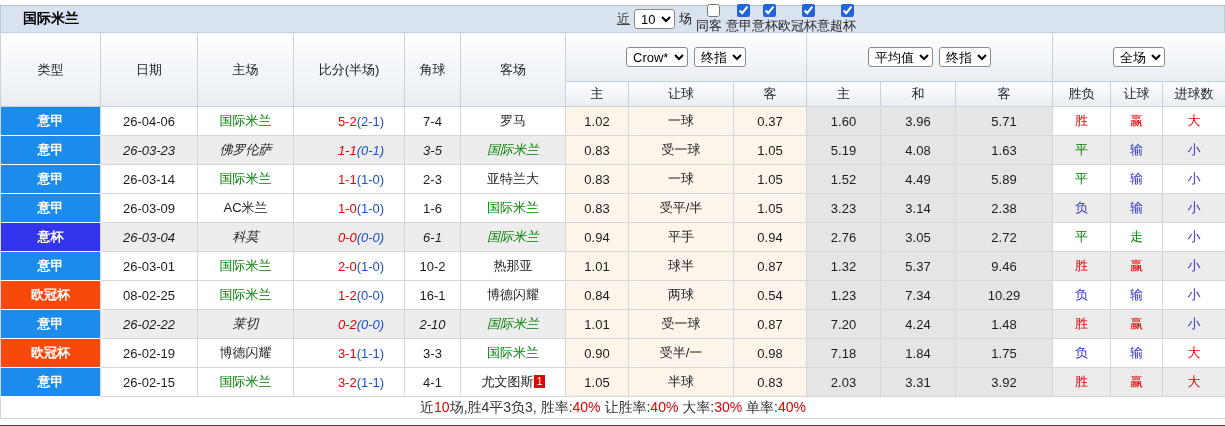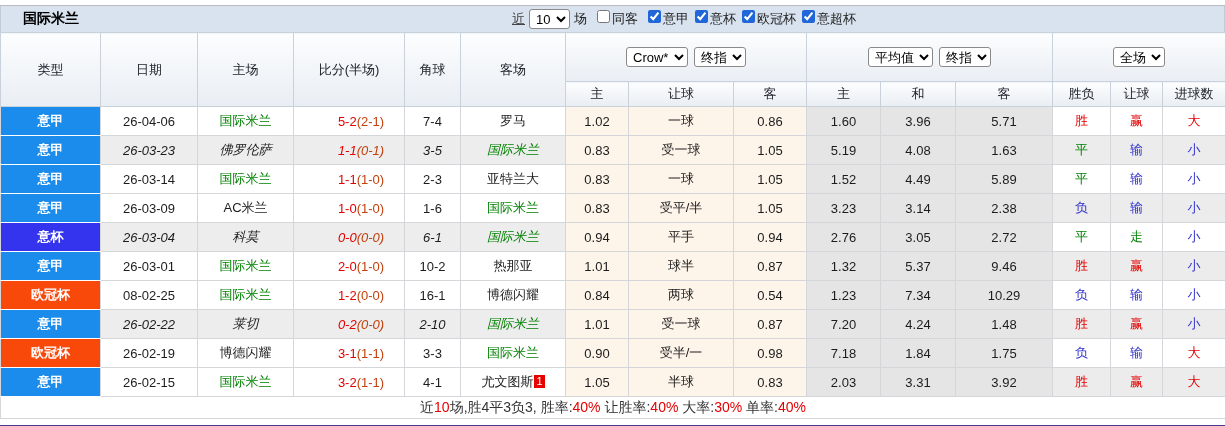--- a/index.html
+++ b/index.html
@@ -17,39 +17,39 @@
     border-left:1px solid #c3cbd4; border-right:1px solid #c3cbd4;
   }
   .team-title { margin-left:22px; font-size:14px; font-weight:bold; color:#000; }
   .controls { margin-left:auto; margin-right:368px; display:flex; align-items:center; gap:4px; font-size:13px; color:#222; white-space:nowrap; }
   .recent-link { text-decoration:underline; color:#444; cursor:pointer; }
   .controls select, .head-dd select {
     font-family: "Liberation Sans", "DejaVu Sans", sans-serif;
     font-size:13px; height:20px; background:#fff; border:1px solid #8a8a8a; border-radius:3px; padding:0 2px;
   }
   .controls input[type=checkbox] { width:13px; height:13px; accent-color:#2066d8; margin:0 2px 0 6px; vertical-align:middle; }
-  .lg-label { display:flex; align-items:flex-start; }
+  .lg-label { display:flex; align-items:flex-end;flex-direction:column; }
   .lg-label input { margin:0 2px 0 6px; }
 
   table { width:1225px; border-collapse:collapse; table-layout:fixed; }
   th, td { border:1px solid #d4d6d9; text-align:center; font-size:13px; overflow:hidden; white-space:nowrap; }
   thead th {
     background:linear-gradient(#fcfdfe, #e9eef4);
     color:#20242c; font-weight:normal; border-color:#c9d1da;
   }
   .hrow1 th { height:24px; }
   .hrow2 th { height:25px; }
   .head-dd { padding:14px 0; }
   .head-dd select { margin:0 3px; }
   tbody tr { height:29px; }
   tbody td { background:#fff; }
   td.league-cell { color:#fff; font-weight:bold; border-bottom-color:#fff; }
   .team-link { color:#008000; }
   .score-main { color:#e40000;margin-left:24px; }
-  .score-half { color:#c2410c; }
+  .score-half { color:#1d4ed8; }
   td.col-crow { background:#fdf4ea; }
   td.col-avg  { background:#e5e5e5; }
   td.shade-left { background:#ededed !important;font-style:italic; }
   td.shade-right { background:#ececec !important; }
   .rank-badge { display:inline-block; background:#e60000; color:#fff; font-size:11px; line-height:13px; padding:0 2px; margin-left:1px; vertical-align:1px; }
   tfoot td { height:22px; font-size:14px; color:#333; background:#fff; border-color:#d4d6d9; }
   .f-red { color:#e60000; }
   .gap { height:6px; background:#fff; }
   .bottom-bar { height:8px; background:#473a8c; }
 </style>
@@ -138,21 +138,21 @@
     <tbody id="rows-body">
         <tr>
           <td class="league-cell" style="background: rgb(27, 140, 235);">意甲</td>
           <td>26-04-06</td>
           <td class="team-link">国际米兰</td>
           <td><span class="score-main">5-2</span><span class="score-half">(2-1)</span></td>
           <td>7-4</td>
           <td><span>罗马</span></td>
           <td class="col-crow">1.02</td>
           <td class="col-crow">一球</td>
-          <td class="col-crow">0.86</td>
+          <td class="col-crow">0.37</td>
           <td class="col-avg">1.60</td>
           <td class="col-avg">3.96</td>
           <td class="col-avg">5.71</td>
           <td style="color: rgb(228, 0, 0);">胜</td>
           <td style="color: rgb(228, 0, 0);">赢</td>
           <td style="color: rgb(228, 0, 0);">大</td>
         </tr>
         <tr>
           <td class="league-cell" style="background: rgb(27, 140, 235);">意甲</td>
           <td class="shade-left">26-03-23</td>

